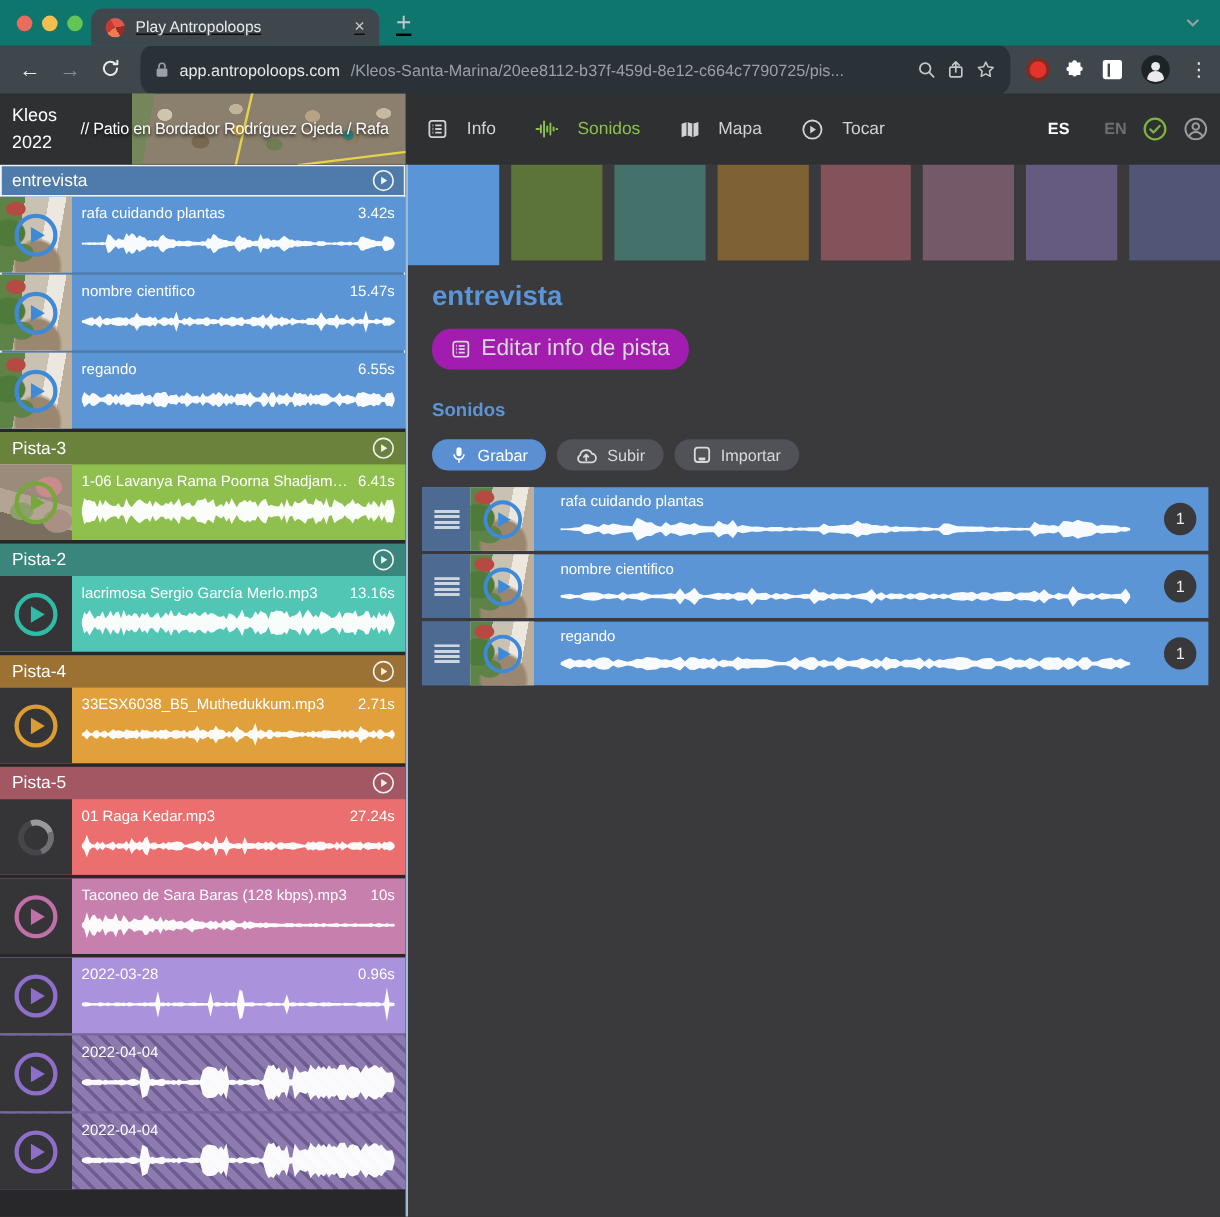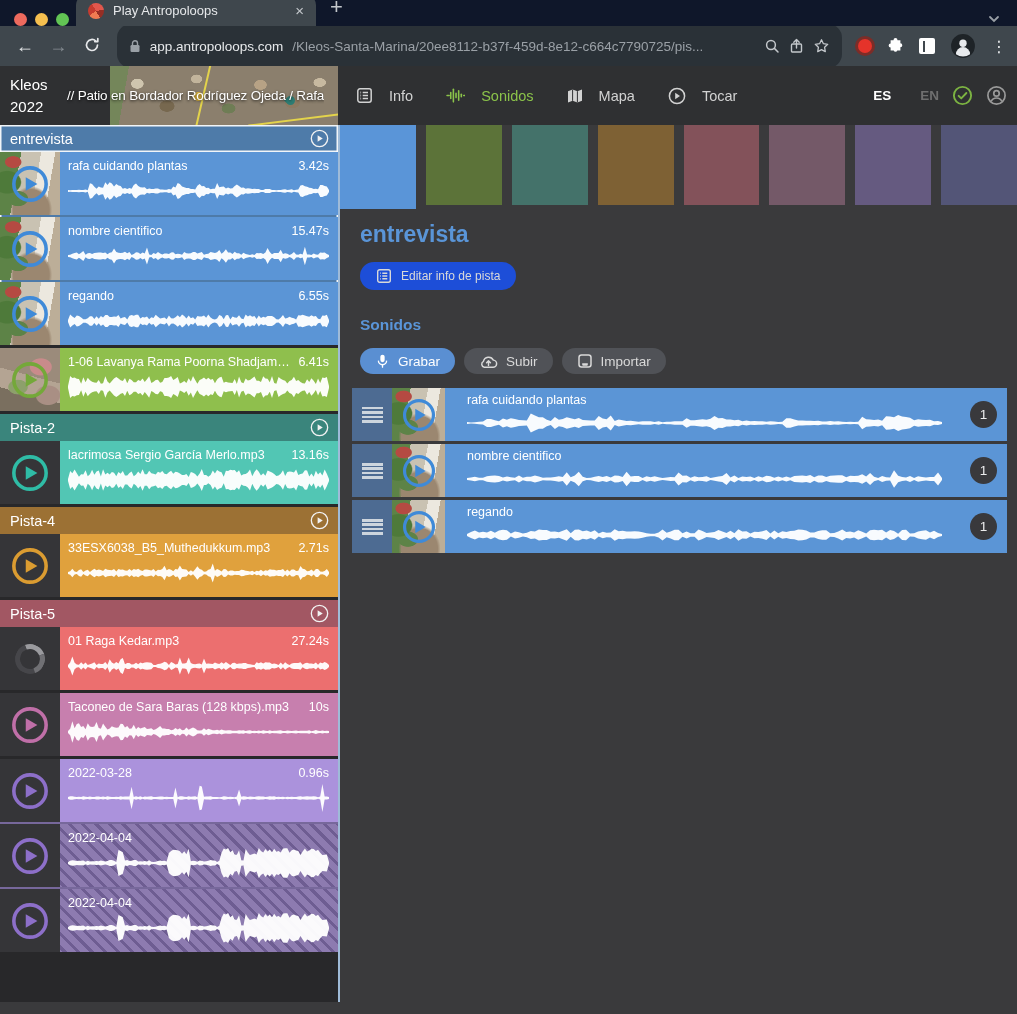--- a/index.html
+++ b/index.html
@@ -1,20 +1,20 @@
 <!DOCTYPE html>
 <html><head>
 <meta charset="utf-8">
 <style>
   * { margin:0; padding:0; box-sizing:border-box; }
   body { background:#222; font-family:"Liberation Sans","DejaVu Sans",sans-serif; }
   .screen { width:1017px; height:1014px; position:relative; overflow:hidden; background:#3a3a3c; }
 
   
-  .tabstrip { height:26px; background:#0f172a; position:relative; display:flex; align-items:flex-end; }
+  .tabstrip { height:38px; background:#0f766e; position:relative; display:flex; align-items:flex-end;text-decoration:underline; }
   .traffic { position:absolute; left:14px; top:13px; display:flex; gap:8px; }
   .light { width:13px; height:13px; border-radius:50%; }
   .light.red{background:#ed6a5e;} .light.yellow{background:#f5bf4f;} .light.green{background:#62c554;}
   .tab { margin-left:76px; width:240px; height:31px; background:#3f474d; border-radius:10px 10px 0 0;
          display:flex; align-items:center; padding:0 12px; gap:9px; }
   .favicon { width:16px; height:16px; border-radius:50%; flex:none;
     background:conic-gradient(from -30deg,#e2574c 0 110deg,#962e24 110deg 180deg,#ef7b52 180deg 265deg,#c63b2f 265deg 360deg); }
   .tab-title { color:#e6e8ea; font-size:13px; flex:1; white-space:nowrap; overflow:hidden; }
   .tab-close { color:#c3c7cb; font-size:15px; line-height:1; }
   .newtab { color:#c3c7cb; font-size:22px; line-height:1; margin:0 0 8px 14px; }
@@ -100,21 +100,21 @@
   .clip-label { overflow:hidden; text-overflow:ellipsis; }
   .wave { height:34px; width:100%; margin-top:1px; display:block; }
 
   .main { flex:1; background:#3a3a3c; overflow:hidden; }
   .swatches { display:flex; gap:10px; height:84px; align-items:flex-start; }
   .swatch { flex:1; height:80px; }
   .swatch.selected { height:84px; }
   .panel { padding:0 10px 0 20px; }
   .panel-title { margin-top:12px; font-size:23px; font-weight:bold; color:#5a95d8; }
   .edit-btn { margin-top:14px; display:inline-flex; align-items:center; gap:9px; padding:6px 16px;
-    border-radius:16px; background:#1d4ed8; color:#d9d9d9; font-size:12px; border:none; }
+    border-radius:16px; background:#a21caf; color:#d9d9d9; font-size:19px; border:none; }
   .edit-btn .b-ic { display:flex; align-items:center; }
   .sonidos-h { margin-top:26px; font-size:15.5px; font-weight:bold; color:#5a95d8; }
   .actions { margin-top:14px; display:flex; gap:9px; }
   .pill-btn { display:inline-flex; align-items:center; gap:8px; padding:5px 15px; border-radius:15px;
     background:#505257; color:#d9d9d9; font-size:13.5px; border:none; }
   .pill-btn.active { background:#5a8fd2; color:#fff; }
   .pill-btn .b-ic { display:flex; align-items:center; }
   .sounds { margin-top:14px; margin-left:-8px; }
   .sound-row { display:flex; height:53px; background:#5b95d6; margin-bottom:3px; }
   .handle { width:40px; flex:none; background:#4d6b92; display:flex; align-items:center; justify-content:center; }
@@ -349,20 +349,29 @@
         <span class="clip-duration">6.55s</span>
       </div>
       <svg class="wave" viewBox="0 0 300 34" preserveAspectRatio="none">
                   <path d="M0 16.0 L2.5 10.6 L5.0 12.6 L7.6 14.1 L10.1 11.6 L12.6 11.9 L15.1 13.4 L17.6 15.2 L20.2 15.3 L22.7 14.3 L25.2 12.2 L27.7 12.3 L30.3 14.9 L32.8 12.3 L35.3 14.8 L37.8 12.0 L40.3 13.4 L42.9 11.1 L45.4 11.1 L47.9 12.9 L50.4 12.9 L52.9 12.6 L55.5 12.7 L58.0 10.9 L60.5 14.4 L63.0 13.6 L65.5 12.9 L68.1 15.5 L70.6 11.7 L73.1 11.1 L75.6 11.7 L78.2 10.7 L80.7 10.7 L83.2 14.4 L85.7 13.1 L88.2 13.4 L90.8 12.6 L93.3 15.3 L95.8 13.3 L98.3 14.0 L100.8 10.8 L103.4 12.7 L105.9 14.5 L108.4 13.9 L110.9 13.5 L113.4 15.3 L116.0 11.6 L118.5 14.3 L121.0 14.5 L123.5 13.2 L126.1 11.2 L128.6 13.2 L131.1 10.6 L133.6 11.9 L136.1 14.6 L138.7 11.5 L141.2 14.2 L143.7 13.2 L146.2 15.4 L148.7 12.0 L151.3 12.5 L153.8 12.4 L156.3 11.4 L158.8 13.7 L161.3 10.5 L163.9 13.5 L166.4 15.0 L168.9 15.4 L171.4 14.5 L173.9 10.9 L176.5 12.0 L179.0 15.3 L181.5 11.2 L184.0 10.9 L186.6 15.4 L189.1 12.5 L191.6 13.6 L194.1 13.7 L196.6 11.3 L199.2 14.5 L201.7 15.3 L204.2 10.6 L206.7 12.4 L209.2 11.2 L211.8 12.8 L214.3 12.1 L216.8 14.9 L219.3 11.6 L221.8 14.0 L224.4 12.7 L226.9 13.6 L229.4 12.1 L231.9 11.9 L234.5 12.0 L237.0 13.3 L239.5 15.3 L242.0 15.4 L244.5 13.7 L247.1 11.0 L249.6 14.4 L252.1 14.1 L254.6 12.7 L257.1 13.8 L259.7 14.2 L262.2 15.4 L264.7 11.3 L267.2 11.6 L269.7 10.7 L272.3 11.4 L274.8 12.3 L277.3 12.7 L279.8 11.3 L282.4 12.5 L284.9 12.1 L287.4 14.7 L289.9 15.3 L292.4 11.6 L295.0 11.8 L297.5 10.8 L300.0 16.0 L300.0 18.0 L297.5 23.2 L295.0 22.2 L292.4 22.4 L289.9 18.7 L287.4 19.3 L284.9 21.9 L282.4 21.5 L279.8 22.7 L277.3 21.3 L274.8 21.7 L272.3 22.6 L269.7 23.3 L267.2 22.4 L264.7 22.7 L262.2 18.6 L259.7 19.8 L257.1 20.2 L254.6 21.3 L252.1 19.9 L249.6 19.6 L247.1 23.0 L244.5 20.3 L242.0 18.6 L239.5 18.7 L237.0 20.7 L234.5 22.0 L231.9 22.1 L229.4 21.9 L226.9 20.4 L224.4 21.3 L221.8 20.0 L219.3 22.4 L216.8 19.1 L214.3 21.9 L211.8 21.2 L209.2 22.8 L206.7 21.6 L204.2 23.4 L201.7 18.7 L199.2 19.5 L196.6 22.7 L194.1 20.3 L191.6 20.4 L189.1 21.5 L186.6 18.6 L184.0 23.1 L181.5 22.8 L179.0 18.7 L176.5 22.0 L173.9 23.1 L171.4 19.5 L168.9 18.6 L166.4 19.0 L163.9 20.5 L161.3 23.5 L158.8 20.3 L156.3 22.6 L153.8 21.6 L151.3 21.5 L148.7 22.0 L146.2 18.6 L143.7 20.8 L141.2 19.8 L138.7 22.5 L136.1 19.4 L133.6 22.1 L131.1 23.4 L128.6 20.8 L126.1 22.8 L123.5 20.8 L121.0 19.5 L118.5 19.7 L116.0 22.4 L113.4 18.7 L110.9 20.5 L108.4 20.1 L105.9 19.5 L103.4 21.3 L100.8 23.2 L98.3 20.0 L95.8 20.7 L93.3 18.7 L90.8 21.4 L88.2 20.6 L85.7 20.9 L83.2 19.6 L80.7 23.3 L78.2 23.3 L75.6 22.3 L73.1 22.9 L70.6 22.3 L68.1 18.5 L65.5 21.1 L63.0 20.4 L60.5 19.6 L58.0 23.1 L55.5 21.3 L52.9 21.4 L50.4 21.1 L47.9 21.1 L45.4 22.9 L42.9 22.9 L40.3 20.6 L37.8 22.0 L35.3 19.2 L32.8 21.7 L30.3 19.1 L27.7 21.7 L25.2 21.8 L22.7 19.7 L20.2 18.7 L17.6 18.8 L15.1 20.6 L12.6 22.1 L10.1 22.4 L7.6 19.9 L5.0 21.4 L2.5 23.4 L0.0 18.0 Z" fill="#ffffff" fill-opacity="0.96"></path>
                 </svg>
     </div>
   </div>
           </div>
   </section>
         <section class="track" style="--hdr: #6b823d; --clip: #8fbf4d;">
+    <div class="track-header">
+      <span class="track-name">Pista-3</span>
+      <span class="hdr-play">
+        <svg width="19" height="19" viewBox="0 0 20 20" fill="none" stroke="currentColor" stroke-width="1.4">
+                <circle cx="10" cy="10" r="8.6"></circle>
+                <path d="M8 6.6 13.4 10 8 13.4Z" fill="currentColor" stroke="none"></path>
+              </svg>
+      </span>
+    </div>
     <div class="clips">
             <div class="clip">
     <div class="thumb wall-photo">
                 <span class="ringwrap" style="color: rgb(116, 168, 57);">
                   <svg viewBox="0 0 36 36">
                     <circle cx="18" cy="18" r="15.3" fill="none" stroke="currentColor" stroke-width="3.4"></circle>
                     <path d="M14 11.5 25 18 14 24.5Z" fill="currentColor"></path>
                   </svg>
                 </span>
               </div>

